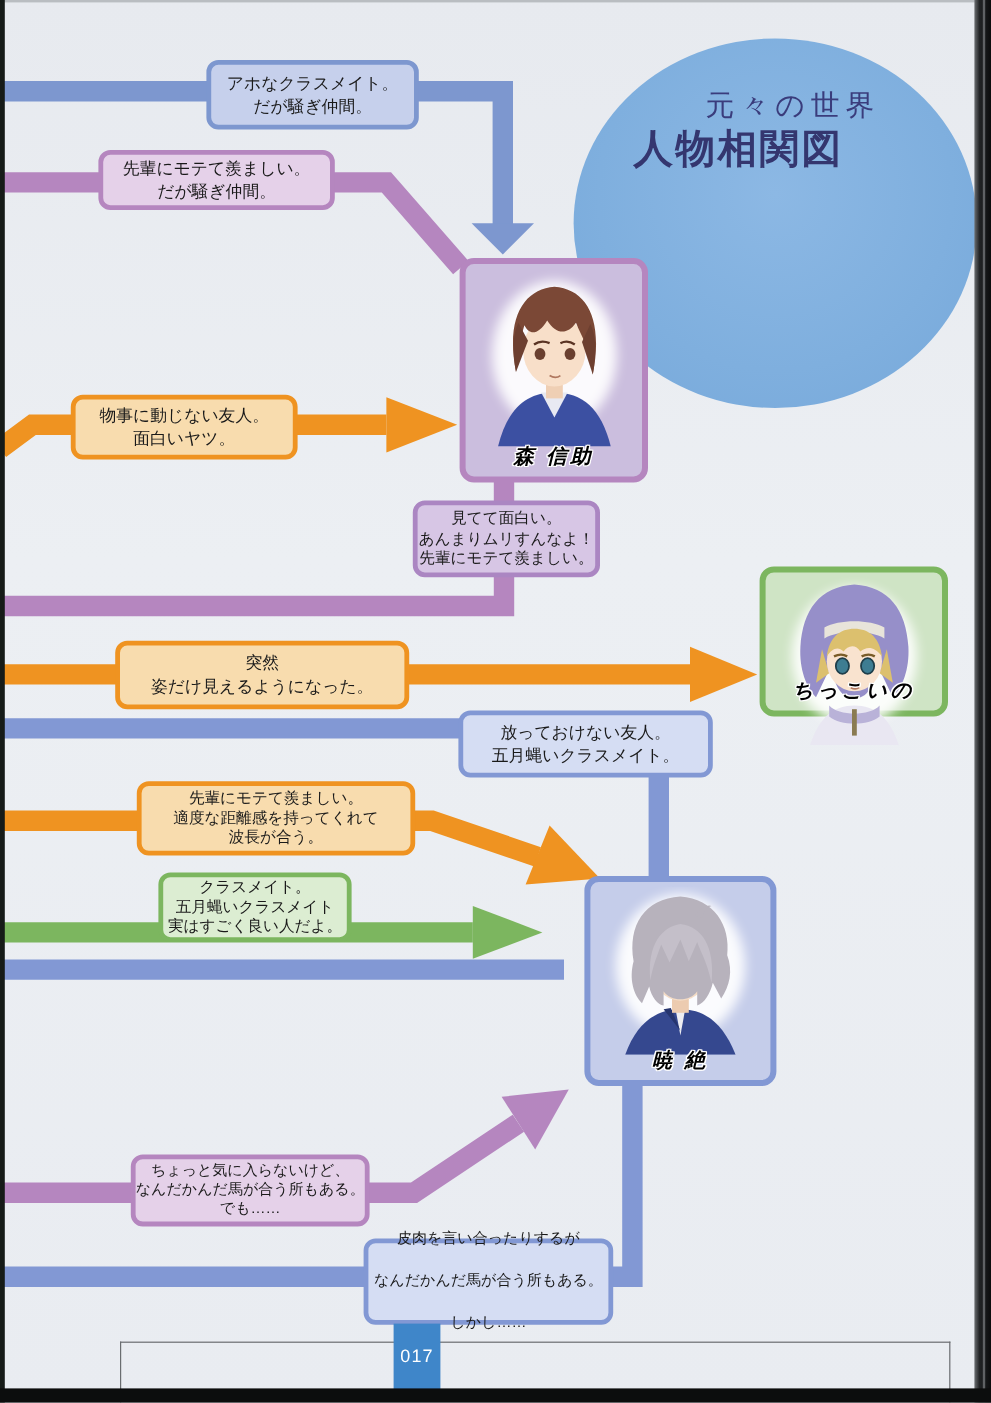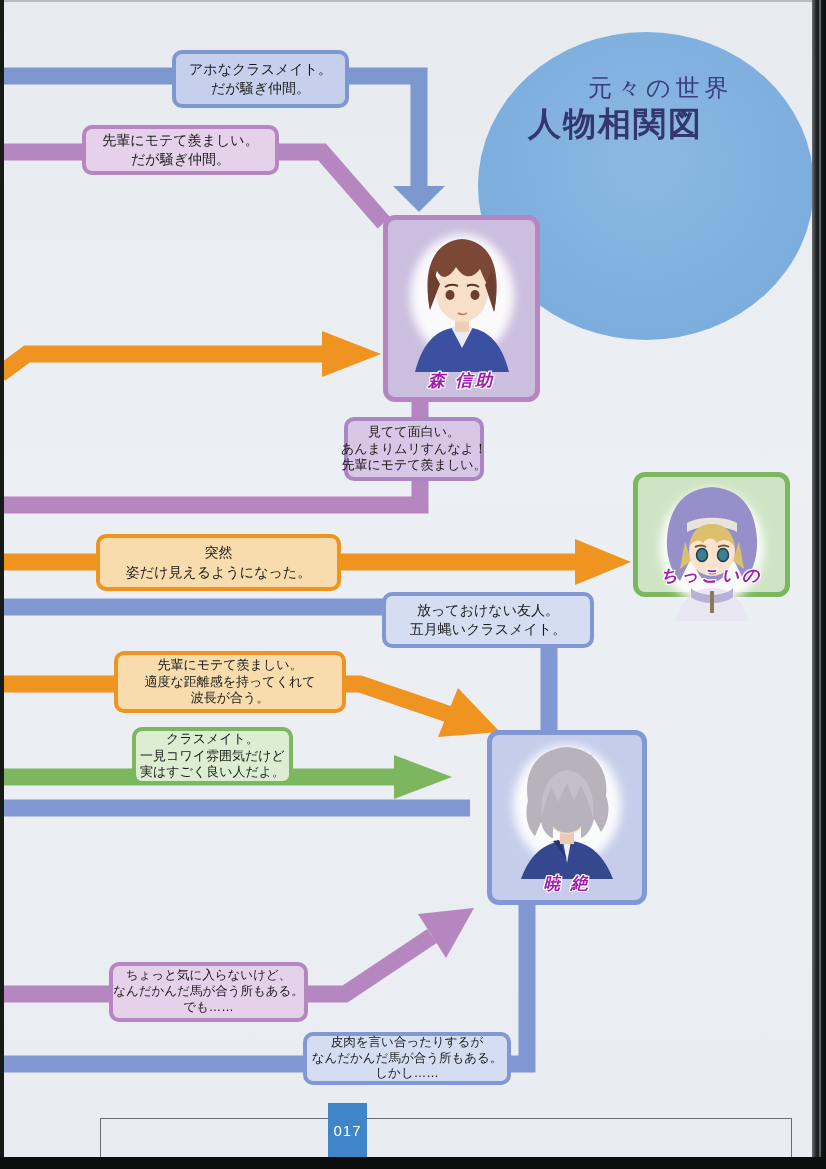--- a/index.html
+++ b/index.html
@@ -38,21 +38,21 @@
   .lbl-zblue  {border:4px solid #8298d4;background:#d5ddf3;}
   .lbl-lav    {border:4px solid #ab86c2;background:#d7c6e5;}
   
   .card{position:absolute;z-index:7;border-radius:12px;box-sizing:border-box;}
   #card-mori {left:383px;top:215px;width:157px;height:187px;border:5px solid #b586bf;background:#cbbede;}
   #card-chikko{left:633px;top:472px;width:157px;height:125px;border:5px solid #7cb65f;background:#cfe4c5;}
   #card-zetsu{left:487px;top:730px;width:160px;height:175px;border:5px solid #8298d4;background:#c5cdea;}
   .card svg{position:absolute;left:50%;transform:translateX(-50%);top:4px;}
   .char-name{position:absolute;bottom:5px;left:0;width:100%;text-align:center;
     font-family:"Liberation Serif","DejaVu Serif",serif;font-style:italic;font-weight:bold;
-    font-size:17px;letter-spacing:3px;color:#a21caf;
+    font-size:17px;letter-spacing:3px;color:#000000;
     text-shadow:-1px -1px 0 #fff,1px -1px 0 #fff,-1px 1px 0 #fff,1px 1px 0 #fff,0 -1px 0 #fff,0 1px 0 #fff,-1px 0 0 #fff,1px 0 0 #fff;}
   
   #footer-frame{left:100px;top:1118px;width:692px;height:51px;box-sizing:border-box;
     border-top:1px solid #6a6d70;border-left:1px solid #6a6d70;border-right:1px solid #6a6d70;z-index:4;}
   #page-number-box{left:328px;top:1103px;width:39px;height:55px;background:#3f86c9;z-index:6;
     display:flex;align-items:center;justify-content:center;color:#fff;font-size:15px;letter-spacing:1px;}
 </style>
 </head>
 <body>
 
@@ -108,22 +108,26 @@
   <div class="lbl lbl-blue" style="left:172px;top:50px;width:177px;height:58px;">
     <div>アホなクラスメイト。</div>
     <div>だが騒ぎ仲間。</div>
   </div>
 
   <div class="lbl lbl-purple" style="left:82px;top:125px;width:197px;height:50px;">
     <div>先輩にモテて羨ましい。</div>
     <div>だが騒ぎ仲間。</div>
   </div>
 
-
-  <div class="lbl lbl-lav small" style="left:344px;top:417px;width:140px;height:64px;">
+  <div class="lbl lbl-orange" style="left:59px;top:329px;width:189px;height:54px;">
+    <div>物事に動じない友人。</div>
+    <div>面白いヤツ。</div>
+  </div>
+
+  <div class="lbl lbl-lav small" style="left:344px;top:417px;width:156px;height:64px;">
     <div>見てて面白い。</div>
     <div>あんまりムリすんなよ！</div>
     <div>先輩にモテて羨ましい。</div>
   </div>
 
   <div class="lbl lbl-orange" style="left:96px;top:534px;width:245px;height:57px;">
     <div>突然</div>
     <div>姿だけ見えるようになった。</div>
   </div>
 
@@ -133,31 +137,31 @@
   </div>
 
   <div class="lbl lbl-orange small" style="left:114px;top:651px;width:232px;height:62px;">
     <div>先輩にモテて羨ましい。</div>
     <div>適度な距離感を持ってくれて</div>
     <div>波長が合う。</div>
   </div>
 
   <div class="lbl lbl-green small" style="left:132px;top:727px;width:161px;height:58px;">
     <div>クラスメイト。</div>
-    <div>一見コワイ雰囲気だけど</div>
+    <div>五月蝿いクラスメイト</div>
     <div>実はすごく良い人だよ。</div>
   </div>
 
   <div class="lbl lbl-purple small" style="left:109px;top:962px;width:199px;height:60px;font-size:12.5px;">
     <div>ちょっと気に入らないけど、</div>
     <div>なんだかんだ馬が合う所もある。</div>
     <div>でも……</div>
   </div>
 
-  <div class="lbl lbl-zblue small" style="left:303px;top:1032px;width:208px;height:53px;font-size:12.5px;">
+  <div class="lbl lbl-zblue small" style="left:303px;top:1032px;width:208px;height:72px;font-size:12.5px;gap:19px;">
     <div>皮肉を言い合ったりするが</div>
     <div>なんだかんだ馬が合う所もある。</div>
     <div>しかし……</div>
   </div>
 
   <div class="card" id="card-mori">
     <svg width="130" height="148" viewBox="0 0 130 148">
       <defs>
           <filter id="g1" x="-30%" y="-30%" width="160%" height="160%">
             <feGaussianBlur stdDeviation="5"></feGaussianBlur>

